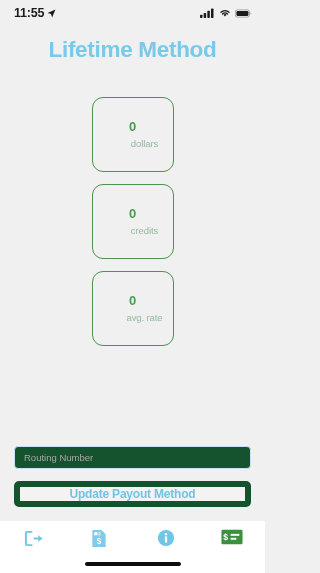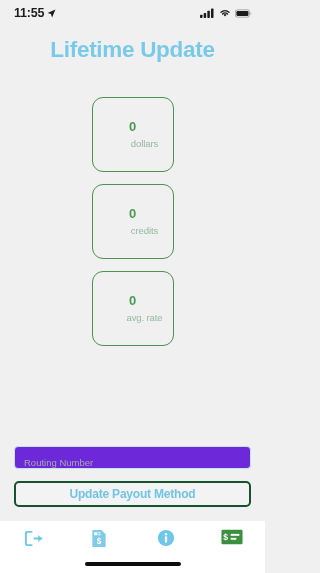--- a/index.html
+++ b/index.html
@@ -35,26 +35,26 @@
     display:flex; flex-direction:column; align-items:center; justify-content:center;
     background:transparent;
   }
   .card-value { font-size:13px; font-weight:700; color:#4a9a52; line-height:1.15; }
   .card-label { font-size:9.5px; color:#93b9a0; margin-top:3px; letter-spacing:-0.1px;margin-left:24px; }
 
   
   .form { margin-top:auto; padding:0 14px 0; display:flex; flex-direction:column; gap:7px; }
   .field {
     height:23px; border:1px solid #c5e3ef; border-radius:4px;
-    background:#6d28d9; display:flex; align-items:flex-end; padding:0 9px;
+    background:#14532d; display:flex; align-items:center; padding:0 9px;
   }
   .field-text { font-size:9.5px; color:#a9a9a9; }
   .payout-btn {
     height:26px; margin-top:5px; margin-bottom:14px;
-    border:2px solid #14532d; border-radius:5px; background:#f3f3f3;
+    border:6px solid #14532d; border-radius:5px; background:#f3f3f3;
     display:flex; align-items:center; justify-content:center;
     font-size:12px; font-weight:700; color:#72c4e4; letter-spacing:-0.2px;
     cursor:pointer;
   }
 
   
   .tabbar {
     flex:0 0 52px; background:#ffffff;
     display:flex; align-items:flex-start; justify-content:space-around;
     padding-top:8px;
@@ -99,21 +99,21 @@
         <svg width="17" height="9" viewBox="0 0 24 12">
           <rect x="0.5" y="0.8" width="20" height="10.4" rx="3" fill="none" stroke="#1b1b1b" stroke-width="1" opacity="0.45"></rect>
           <rect x="2" y="2.3" width="17" height="7.4" rx="1.8" fill="#1b1b1b"></rect>
           <path d="M22 4.4 v3.2 a2 2 0 0 0 0-3.2z" fill="#1b1b1b" opacity="0.45"></path>
         </svg>
       </span>
     </div>
   </div>
 
   <div class="title-wrap">
-    <div class="title">Lifetime Update</div>
+    <div class="title">Lifetime Method</div>
   </div>
 
   <div class="cards">
     <div class="card">
       <div class="card-value">0</div>
       <div class="card-label">dollars</div>
     </div>
     <div class="card">
       <div class="card-value">0</div>
       <div class="card-label">credits</div>

